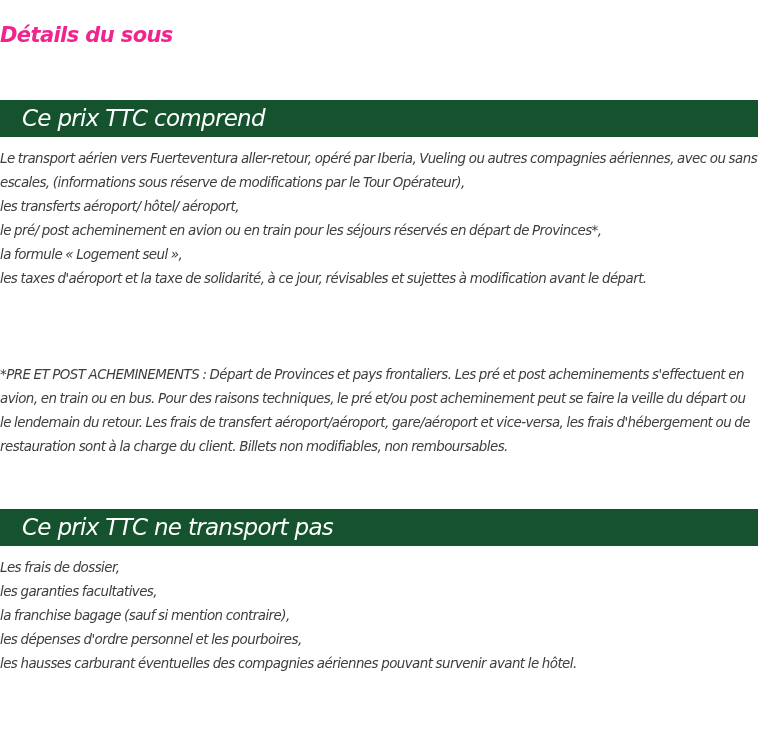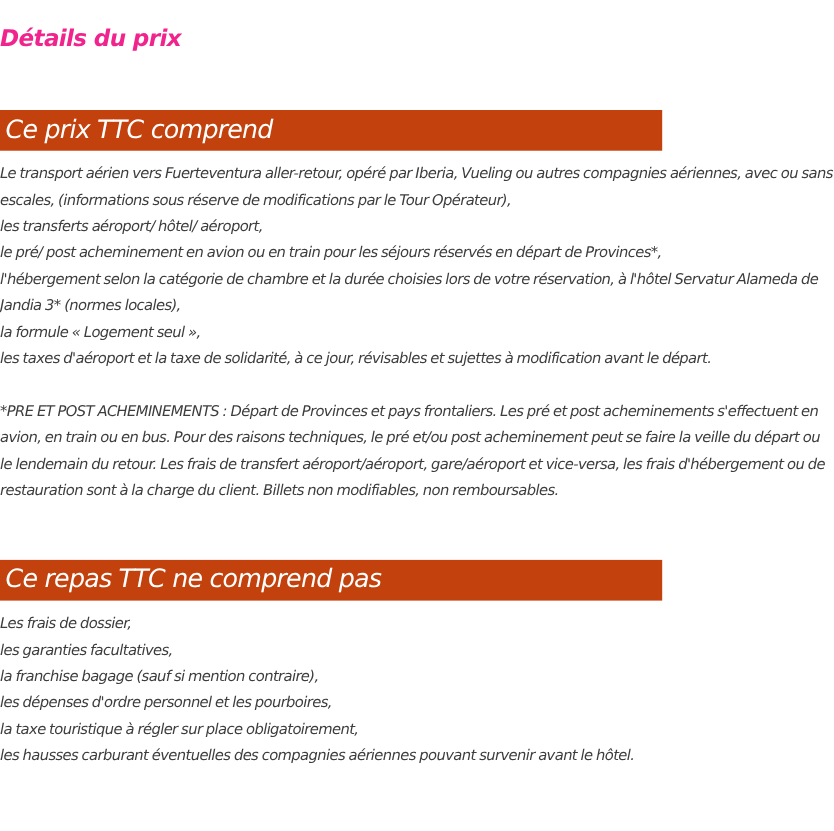--- a/index.html
+++ b/index.html
@@ -23,25 +23,25 @@
       font-style: italic;
       font-weight: bold;
       font-size: 21px;
       line-height: 32px;
       color: #f0248c;
       letter-spacing: -0.6px;
     }
     .banner {
       position: absolute;
       left: 0;
-      width: 602px;
+      width: 758px;
       height: 37px;
-      background: #c2410c;
+      background: #14532d;
       box-sizing: border-box;
-      padding-left: 5px;
+      padding-left: 22px;
     }
     .banner h2 {
       margin: 0;
       font-family: "DejaVu Sans", sans-serif;
       font-style: italic;
       font-weight: normal;
       font-size: 23px;
       line-height: 37px;
       color: #ffffff;
       letter-spacing: -0.7px;
@@ -64,43 +64,41 @@
     .text-block p {
       margin: 0;
     }
     #includes-list { top: 147px; }
     #note-block { top: 363px; }
     #excludes-list { top: 556px; }
   </style>
 </head>
 <body>
 
-<h1 class="page-title">Détails du prix</h1>
+<h1 class="page-title">Détails du sous</h1>
 
 <div class="banner" id="banner-includes">
   <h2>Ce prix TTC comprend</h2>
 </div>
 
 <div class="text-block" id="includes-list">
   <p>Le transport aérien vers Fuerteventura aller-retour, opéré par Iberia, Vueling ou autres compagnies aériennes, avec ou sans escales, (informations sous réserve de modifications par le Tour Opérateur),</p>
   <p>les transferts aéroport/ hôtel/ aéroport,</p>
   <p>le pré/ post acheminement en avion ou en train pour les séjours réservés en départ de Provinces*,</p>
-  <p>l'hébergement selon la catégorie de chambre et la durée choisies lors de votre réservation, à l'hôtel Servatur Alameda de Jandia 3* (normes locales),</p>
   <p>la formule « Logement seul »,</p>
   <p>les taxes d'aéroport et la taxe de solidarité, à ce jour, révisables et sujettes à modification avant le départ.</p>
 </div>
 
 <div class="text-block" id="note-block">
   <p>*PRE ET POST ACHEMINEMENTS : Départ de Provinces et pays frontaliers. Les pré et post acheminements s'effectuent en avion, en train ou en bus. Pour des raisons techniques, le pré et/ou post acheminement peut se faire la veille du départ ou le lendemain du retour. Les frais de transfert aéroport/aéroport, gare/aéroport et vice-versa, les frais d'hébergement ou de restauration sont à la charge du client. Billets non modifiables, non remboursables.</p>
 </div>
 
 <div class="banner" id="banner-excludes">
-  <h2>Ce repas TTC ne comprend pas</h2>
+  <h2>Ce prix TTC ne transport pas</h2>
 </div>
 
 <div class="text-block" id="excludes-list">
   <p>Les frais de dossier,</p>
   <p>les garanties facultatives,</p>
   <p>la franchise bagage (sauf si mention contraire),</p>
   <p>les dépenses d'ordre personnel et les pourboires,</p>
-  <p>la taxe touristique à régler sur place obligatoirement,</p>
   <p>les hausses carburant éventuelles des compagnies aériennes pouvant survenir avant le hôtel.</p>
 </div>
 
 </body></html>

